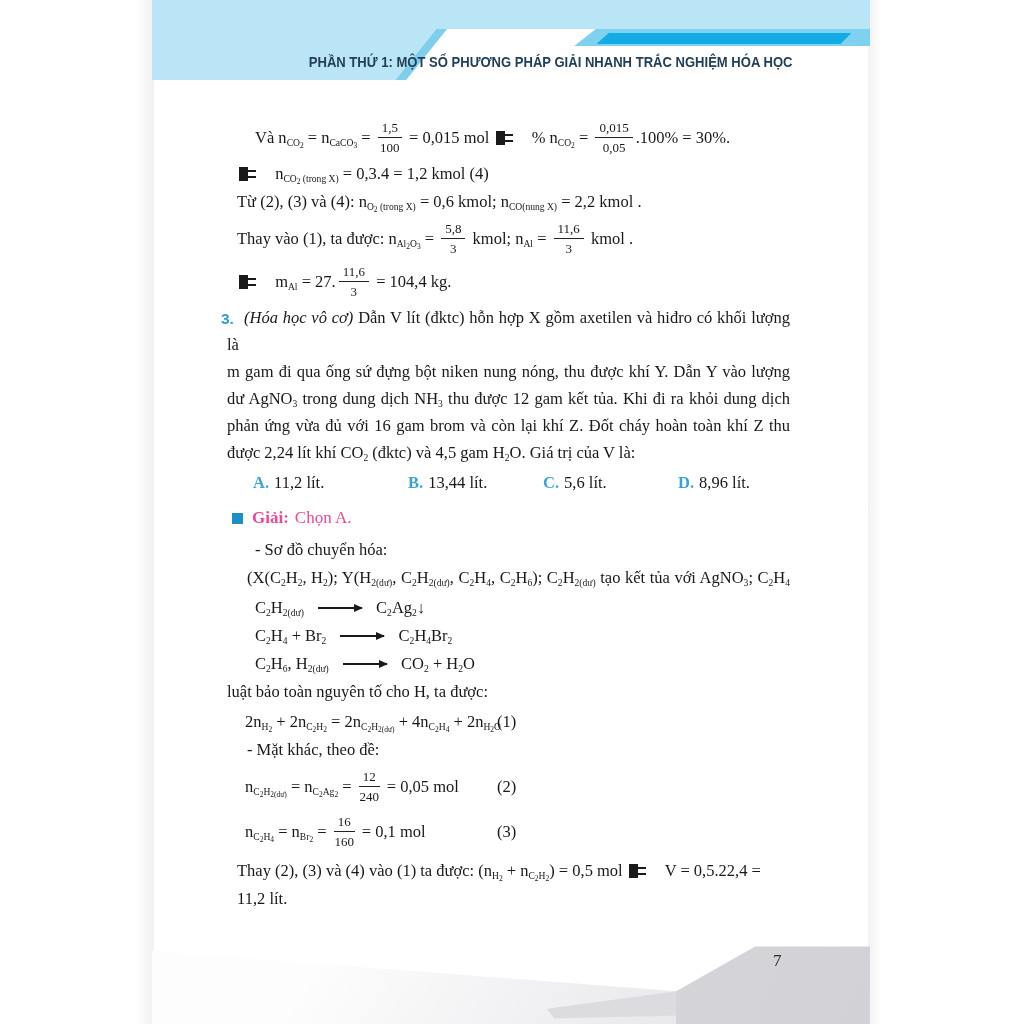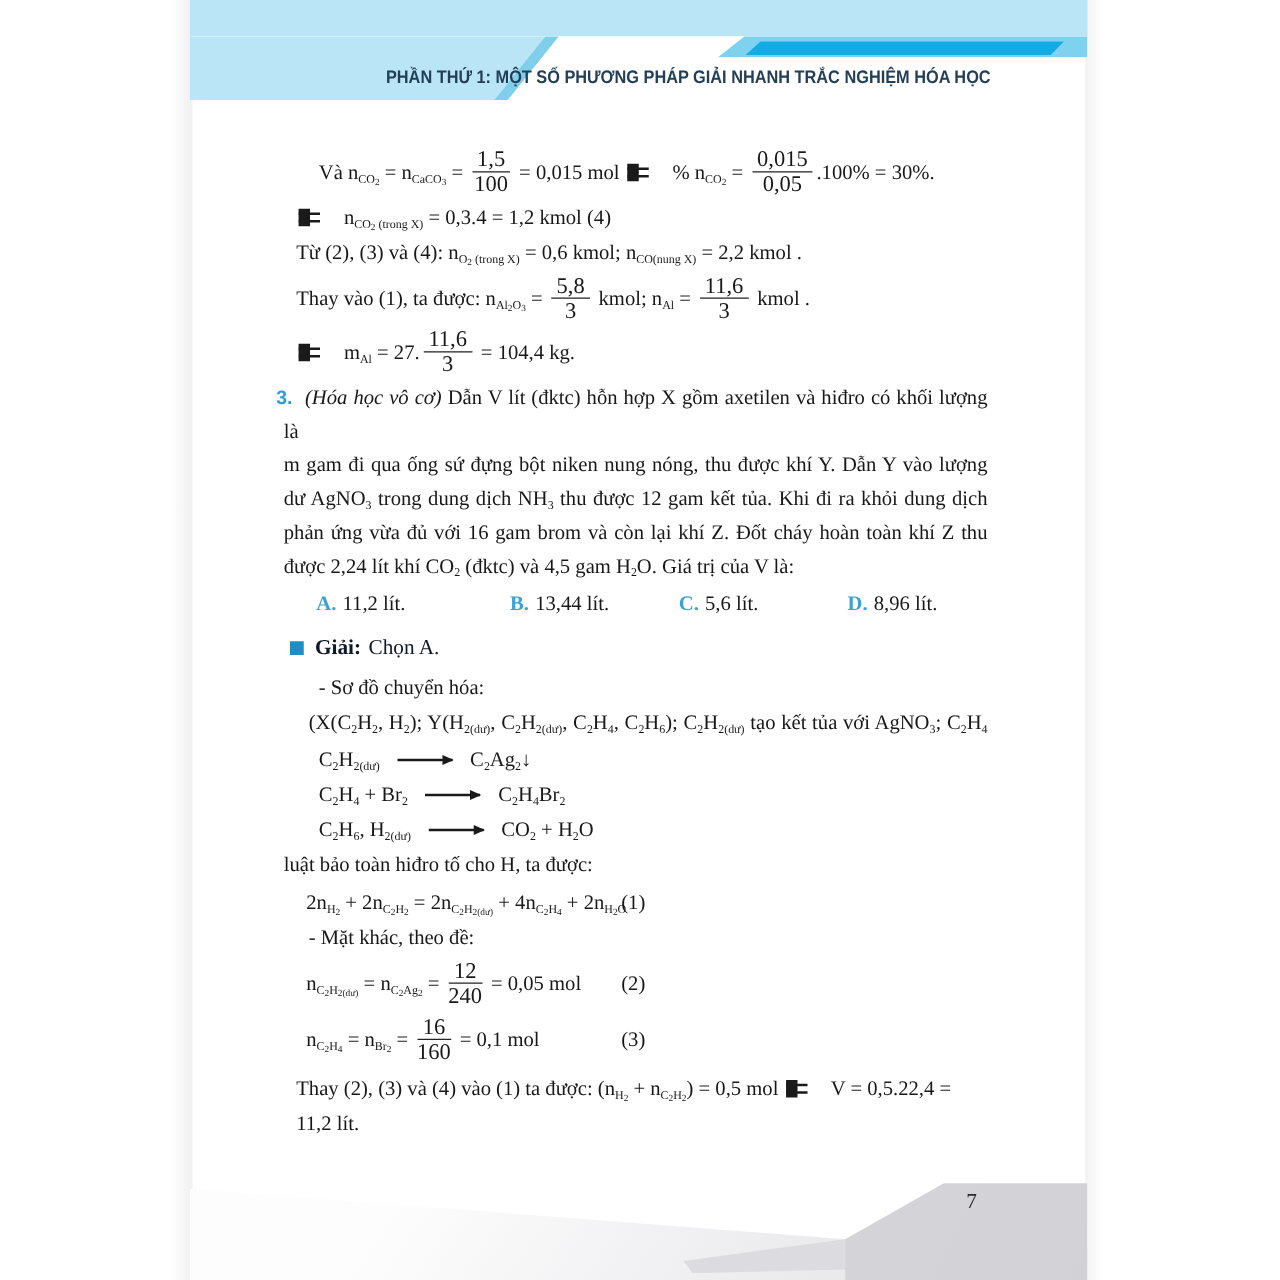--- a/index.html
+++ b/index.html
@@ -47,21 +47,21 @@
   .tall40{line-height:40px}
   .ind10{padding-left:10px}
   .ind18{padding-left:18px}
   .ind28{padding-left:28px}
   .jline{text-align:justify;text-align-last:justify}
   .ti17{text-indent:17px}
   .ti20{text-indent:20px}
   sub{font-size:0.58em;line-height:0;vertical-align:-0.32em;letter-spacing:0}
   sub sub{font-size:0.78em;vertical-align:-0.25em}
   .frac{display:inline-block;text-align:center;vertical-align:middle;
-    line-height:normal;font-size:18px;margin:0 3px;position:relative;top:-2px}
+    line-height:normal;font-size:13px;margin:0 3px;position:relative;top:-2px}
   .frac .fn{display:block;padding:0 4px 1px;border-bottom:1.4px solid #222;line-height:17px}
   .frac .fd{display:block;padding-top:1px;line-height:17px}
   
   .dar{display:inline-block;position:relative;width:25px;height:11px;
     vertical-align:middle;margin:0 7px 2px 2px}
   .dar i{position:absolute;left:0;width:17px;height:1.6px;background:#1a1a1a}
   .dar .b1{top:1.5px}.dar .b2{top:7.5px}
   .dar .tip{position:absolute;right:0;top:-1.7px;width:0;height:0;
     border-left:9px solid #1a1a1a;border-top:7px solid transparent;border-bottom:7px solid transparent}
   
@@ -72,21 +72,21 @@
   
   .question{position:relative;margin-top:2px}
   .qnum{position:absolute;left:-6px;top:1px;color:#2f9cd3;font-weight:bold;
     font-family:"Liberation Sans","DejaVu Sans",sans-serif;font-size:15.5px}
   
   .opts{display:flex;padding-left:26px;margin-top:3px;line-height:27px}
   .opt{flex:0 0 auto}
   .opt-a{width:155px}.opt-b{width:135px}.opt-c{width:135px}
   .olabel{color:#3ba2d8;font-weight:bold;margin-right:5px}
   
-  .giai{margin-top:8px;padding-left:5px;color:#0f172a;font-size:17px;line-height:27px}
+  .giai{margin-top:8px;padding-left:5px;color:#ec4899;font-size:17px;line-height:27px}
   .gsq{display:inline-block;width:11px;height:11px;background:#1e8ec8;margin-right:9px;
     vertical-align:-1px}
   .giai b{margin-right:6px}
   
   .eq{position:relative}
   .eq .tag{position:absolute;left:270px;top:50%;transform:translateY(-50%);line-height:normal}
   .eq .tag-near{left:158px}
   .mt3{margin-top:3px}.mt5{margin-top:5px}
 </style>
 </head>
@@ -132,21 +132,21 @@
     <span class="gsq"></span><b>Giải:</b><span>Chọn A.</span>
   </div>
 
   <div class="line ind28 mt5">- Sơ đồ chuyển hóa:</div>
   <div class="jline ti20">(X(C<sub>2</sub>H<sub>2</sub>, H<sub>2</sub>); Y(H<sub>2(dư)</sub>, C<sub>2</sub>H<sub>2(dư)</sub>, C<sub>2</sub>H<sub>4</sub>, C<sub>2</sub>H<sub>6</sub>); C<sub>2</sub>H<sub>2(dư)</sub> tạo kết tủa với AgNO<sub>3</sub>; C<sub>2</sub>H<sub>4</sub></div>
 
   <div class="line ind28 mt3">C<sub>2</sub>H<sub>2(dư)</sub> <span class="arw"></span> C<sub>2</sub>Ag<sub>2</sub>↓</div>
   <div class="line ind28">C<sub>2</sub>H<sub>4</sub> + Br<sub>2</sub> <span class="arw"></span> C<sub>2</sub>H<sub>4</sub>Br<sub>2</sub></div>
   <div class="line ind28">C<sub>2</sub>H<sub>6</sub>, H<sub>2(dư)</sub> <span class="arw"></span> CO<sub>2</sub> + H<sub>2</sub>O</div>
 
-  <div>luật bảo toàn hiđro tố cho H, ta được:</div>
+  <div>luật bảo toàn nguyên tố cho H, ta được:</div>
 
   <div class="eq line ind18 mt3">
     <span>2n<sub>H<sub>2</sub></sub> + 2n<sub>C<sub>2</sub>H<sub>2</sub></sub> = 2n<sub>C<sub>2</sub>H<sub>2(dư)</sub></sub> + 4n<sub>C<sub>2</sub>H<sub>4</sub></sub> + 2n<sub>H<sub>2</sub>O</sub></span>
     <span class="tag">(1)</span>
   </div>
 
   <div class="line ti20">- Mặt khác, theo đề:</div>
 
   <div class="eq tall46 ind18">
     <span>n<sub>C<sub>2</sub>H<sub>2(dư)</sub></sub> = n<sub>C<sub>2</sub>Ag<sub>2</sub></sub> = <span class="frac"><span class="fn">12</span><span class="fd">240</span></span> = 0,05 mol</span>

